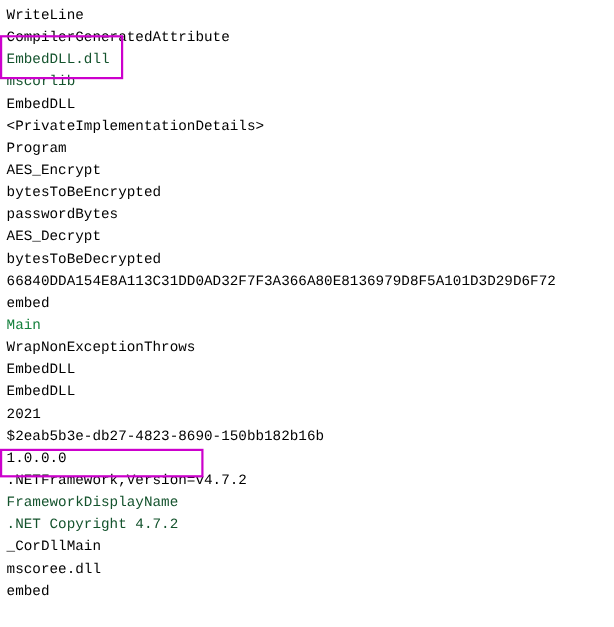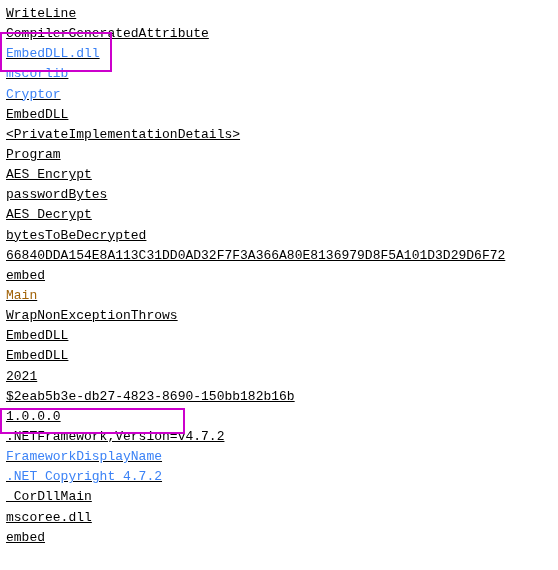--- a/index.html
+++ b/index.html
@@ -17,35 +17,34 @@
       overflow: hidden;
     }
 
     .code-view {
       width: 100%;
       height: 100%;
       background: #ffffff;
       padding: 4px 6px;
       overflow: hidden;
       position: relative;
-      text-decoration: underline;
     }
 
     .line {
       line-height: 1.55;
       white-space: nowrap;
       color: #000000;
     }
 
     .line.highlighted {
-      color: #3b82f6;
+      color: #14532d;
     }
 
     .line.blue {
-      color: #a16207;
+      color: #15803d;
     }
 
     .highlight-box {
       position: absolute;
       border: 2px solid #cc00cc;
       pointer-events: none;
     }
 
     .highlight-box-1 {
       top: 32px;
@@ -65,25 +64,25 @@
 </head>
 <body>
 
 <div class="code-view">
   <div class="highlight-box highlight-box-1"></div>
   <div class="highlight-box highlight-box-2"></div>
 <div class="line">WriteLine</div>
     <div class="line">CompilerGeneratedAttribute</div>
     <div class="line highlighted">EmbedDLL.dll</div>
     <div class="line highlighted">mscorlib</div>
-    <div class="line highlighted">Cryptor</div>
     <div class="line">EmbedDLL</div>
     <div class="line">&lt;PrivateImplementationDetails&gt;</div>
     <div class="line">Program</div>
     <div class="line">AES_Encrypt</div>
+    <div class="line">bytesToBeEncrypted</div>
     <div class="line">passwordBytes</div>
     <div class="line">AES_Decrypt</div>
     <div class="line">bytesToBeDecrypted</div>
     <div class="line">66840DDA154E8A113C31DD0AD32F7F3A366A80E8136979D8F5A101D3D29D6F72</div>
     <div class="line">embed</div>
     <div class="line blue">Main</div>
     <div class="line">WrapNonExceptionThrows</div>
     <div class="line">EmbedDLL</div>
     <div class="line">EmbedDLL</div>
     <div class="line">  2021</div>

